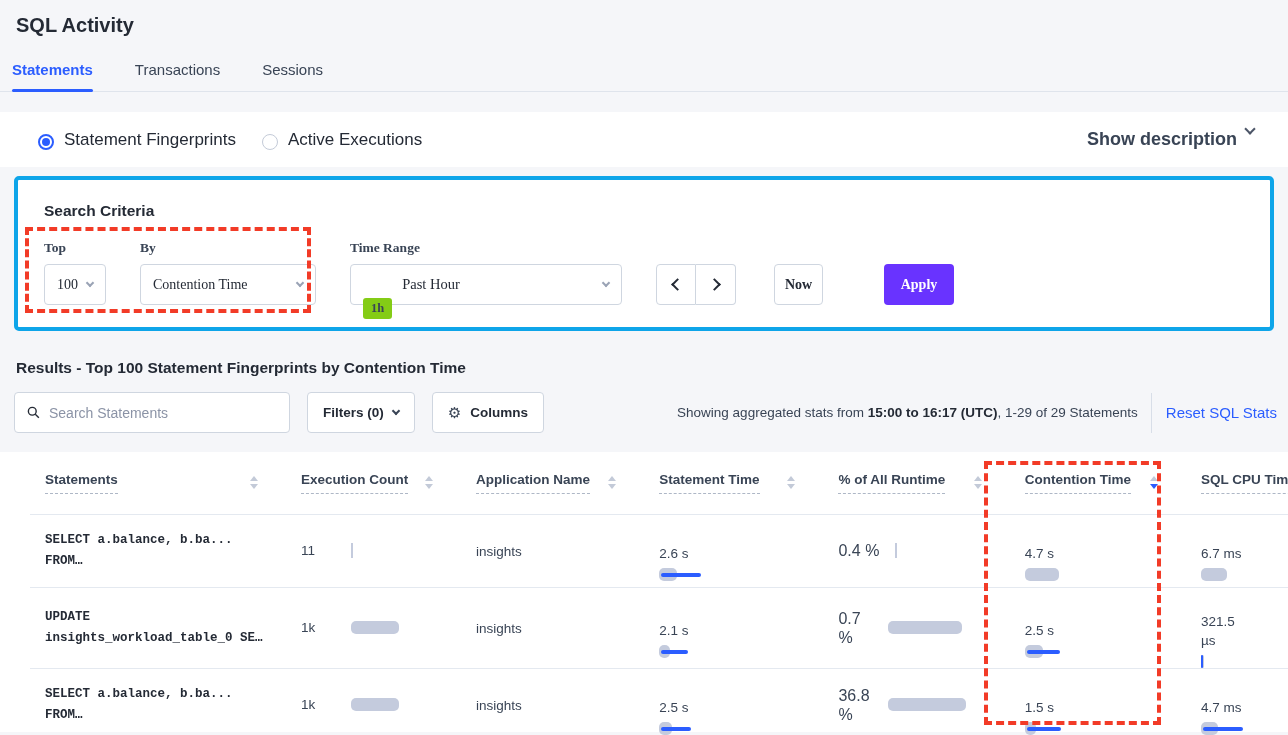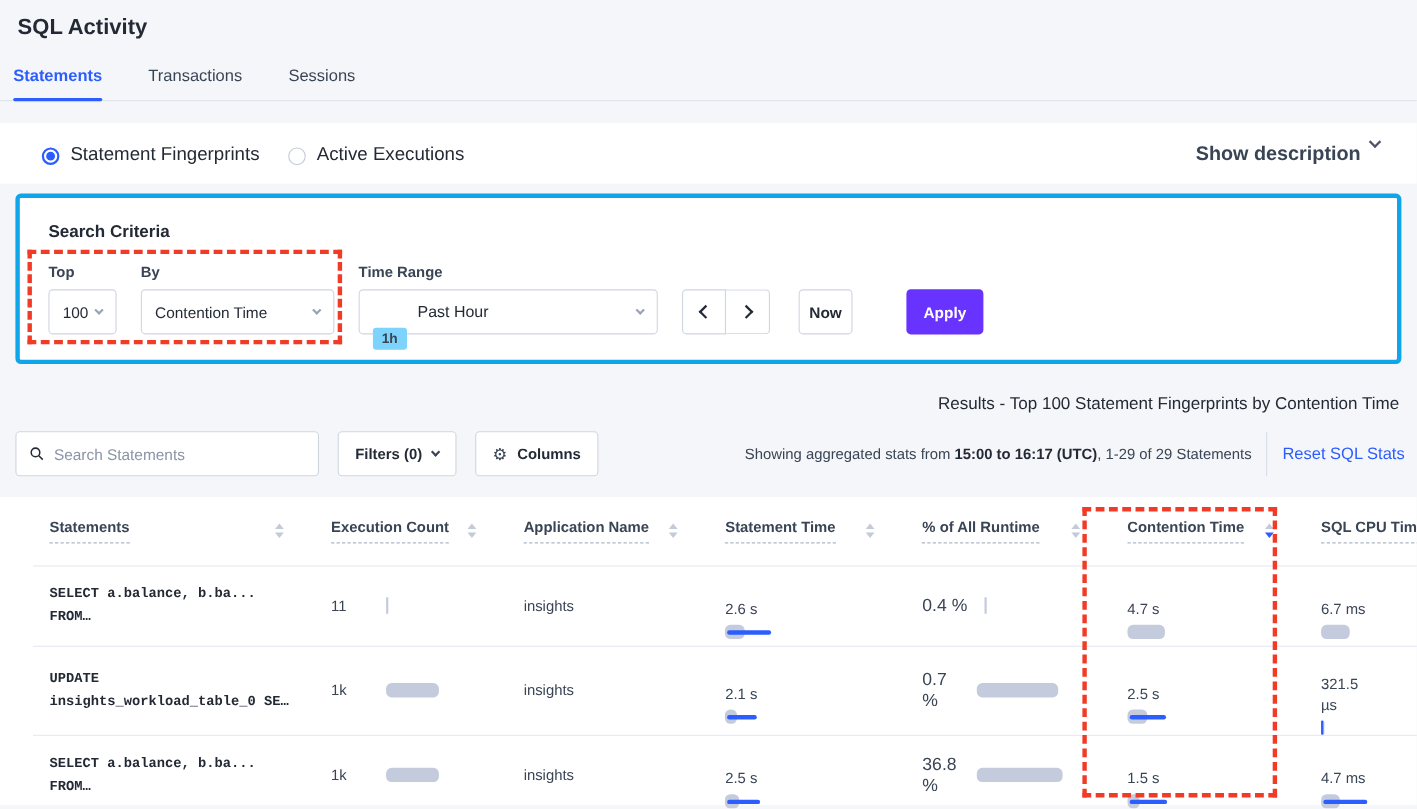--- a/index.html
+++ b/index.html
@@ -36,39 +36,39 @@
   .radio-dot{width:16px;height:16px;border-radius:50%;position:relative;flex:0 0 auto;}
   .radio-on{border:2px solid var(--accent);background:#fff;}
   .radio-on:after{content:"";position:absolute;left:2px;top:2px;width:8px;height:8px;border-radius:50%;background:var(--accent);}
   .radio-off{border:1px solid #c4cbd8;background:#fff;}
   .show-desc{margin-left:auto;display:flex;gap:9px;font-size:18px;color:var(--ink2);cursor:pointer;font-weight:bold;}
   .chev{width:8px;height:8px;border-right:2px solid #4c5567;border-bottom:2px solid #4c5567;transform:rotate(45deg);margin-top:-4px;}
   .chev.sm{width:6px;height:6px;border-color:#9aa3b5;}
   
   .card{margin:9px 14px 0 14px;background:#fff;border:4px solid #0ea5e9;border-radius:5px;height:155px;position:relative;padding:22px 26px;}
   .card-title{font-size:15.5px;font-weight:700;color:var(--ink);}
-  .controls{position:absolute;left:26px;top:60px;display:flex;align-items:flex-end;gap:0;}
+  .controls{position:absolute;left:26px;top:60px;display:flex;align-items:flex-end;gap:12px;font-family:Liberation Serif, serif;}
   .field{margin-right:22px;}
   .field-label{font-size:13.5px;font-weight:700;color:var(--ink2);margin-bottom:8px;}
   .select{height:41px;border:1px solid var(--ctl-border);border-radius:4px;background:#fff;display:flex;align-items:center;justify-content:space-between;padding:0 12px;font-size:14px;color:var(--ink);cursor:pointer;}
   .sel-top{width:62px;}
   .sel-by{width:176px;}
   .timerange{width:272px;gap:10px;justify-content:flex-start;}
-  .tr-badge{background:#7dd3fc;border-radius:3px;padding:3px 8px;font-size:12.5px;font-weight:700;color:var(--ink2);margin-top:48px;}
+  .tr-badge{background:#84cc16;border-radius:3px;padding:3px 8px;font-size:12.5px;font-weight:700;color:var(--ink2);margin-top:48px;}
   .tr-label{flex:1;font-size:14.5px;color:var(--ink);}
   .btn{height:41px;background:#fff;border:1px solid var(--ctl-border);border-radius:4px;display:flex;align-items:center;justify-content:center;cursor:pointer;font-size:14px;font-weight:700;color:var(--ink);}
   .nav-group{display:flex;margin-left:22px;}
   .nav-btn{width:40px;border-radius:4px 0 0 4px;}
   .nav-btn.next{border-radius:0 4px 4px 0;border-left:none;}
   .chev-l{width:9px;height:9px;border-left:2.5px solid var(--ink);border-bottom:2.5px solid var(--ink);transform:rotate(45deg);margin-left:3px;}
   .chev-r{width:9px;height:9px;border-right:2.5px solid var(--ink);border-bottom:2.5px solid var(--ink);transform:rotate(-45deg);margin-right:3px;}
   .now-btn{width:49px;margin-left:26px;}
   .apply-btn{width:70px;margin-left:49px;background:var(--purple);border:none;color:#fff;}
   
-  .results-heading{margin:28px 16px 0 16px;font-size:15.5px;font-weight:400;color:var(--ink);text-align:right;}
+  .results-heading{margin:28px 16px 0 16px;font-size:15.5px;font-weight:700;color:var(--ink);}
   .toolbar{margin-top:15px;padding:0 11px 0 14px;display:flex;align-items:center;height:41px;}
   .search-box{width:276px;height:41px;border:1px solid var(--ctl-border);border-radius:4px;background:#fff;display:flex;align-items:center;padding:0 12px;gap:9px;}
   .search-box input{border:none;outline:none;flex:1;font-size:14px;font-family:"Liberation Sans",sans-serif;color:var(--ink);background:transparent;}
   .search-box input::placeholder{color:var(--muted);}
   .tb-btn{height:41px;border:1px solid var(--ctl-border);border-radius:4px;background:#fff;display:flex;align-items:center;gap:9px;padding:0 15px;font-size:13.5px;font-weight:700;color:var(--ink);cursor:pointer;margin-left:17px;}
   .tb-btn .gear{font-size:15px;font-weight:400;color:var(--ink2);}
   .stats-text{margin-left:auto;font-size:13.5px;color:var(--ink2);}
   .stats-text b{font-weight:700;color:var(--ink);}
   .toolbar-divider{width:1px;height:40px;background:#d8dee8;margin:0 14px 0 13px;}
   .reset-link{font-size:15px;color:var(--accent);cursor:pointer;white-space:nowrap;}

